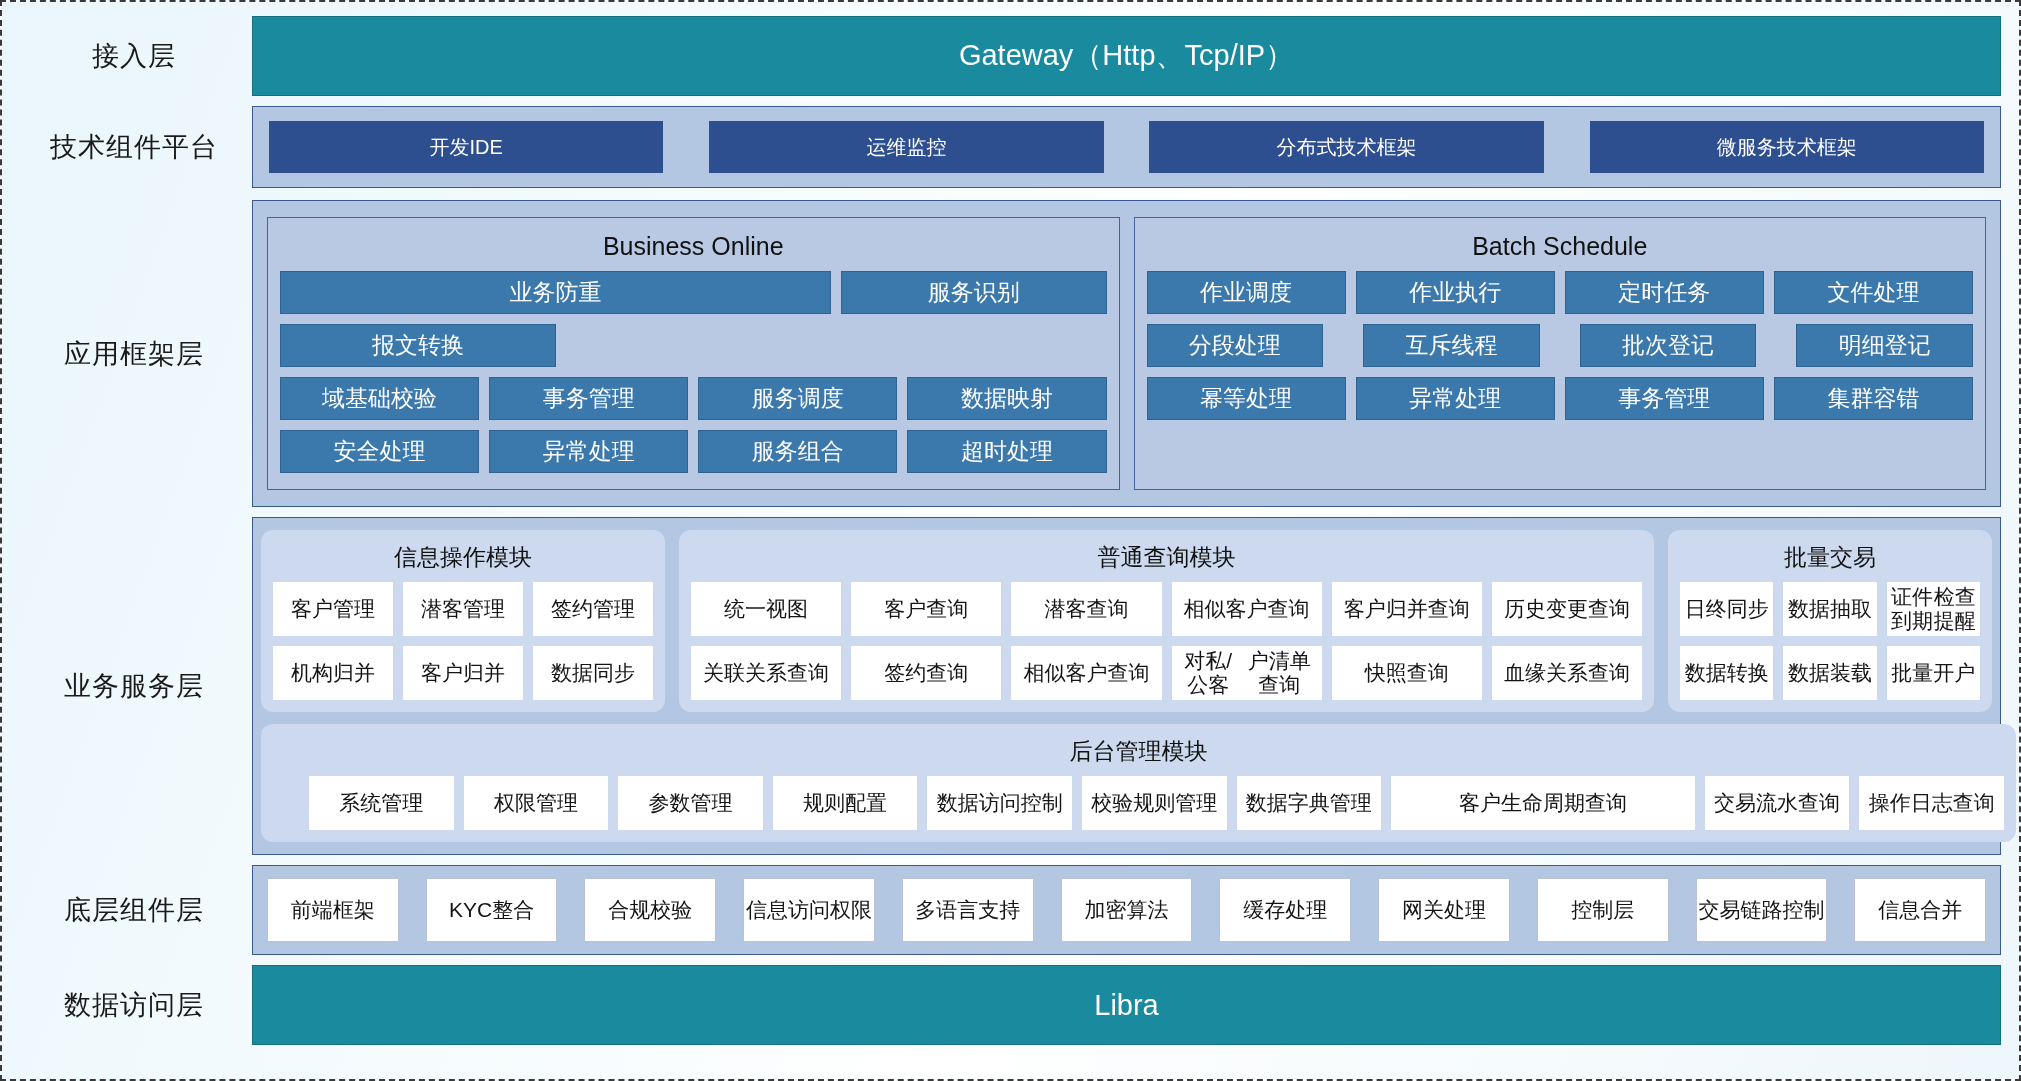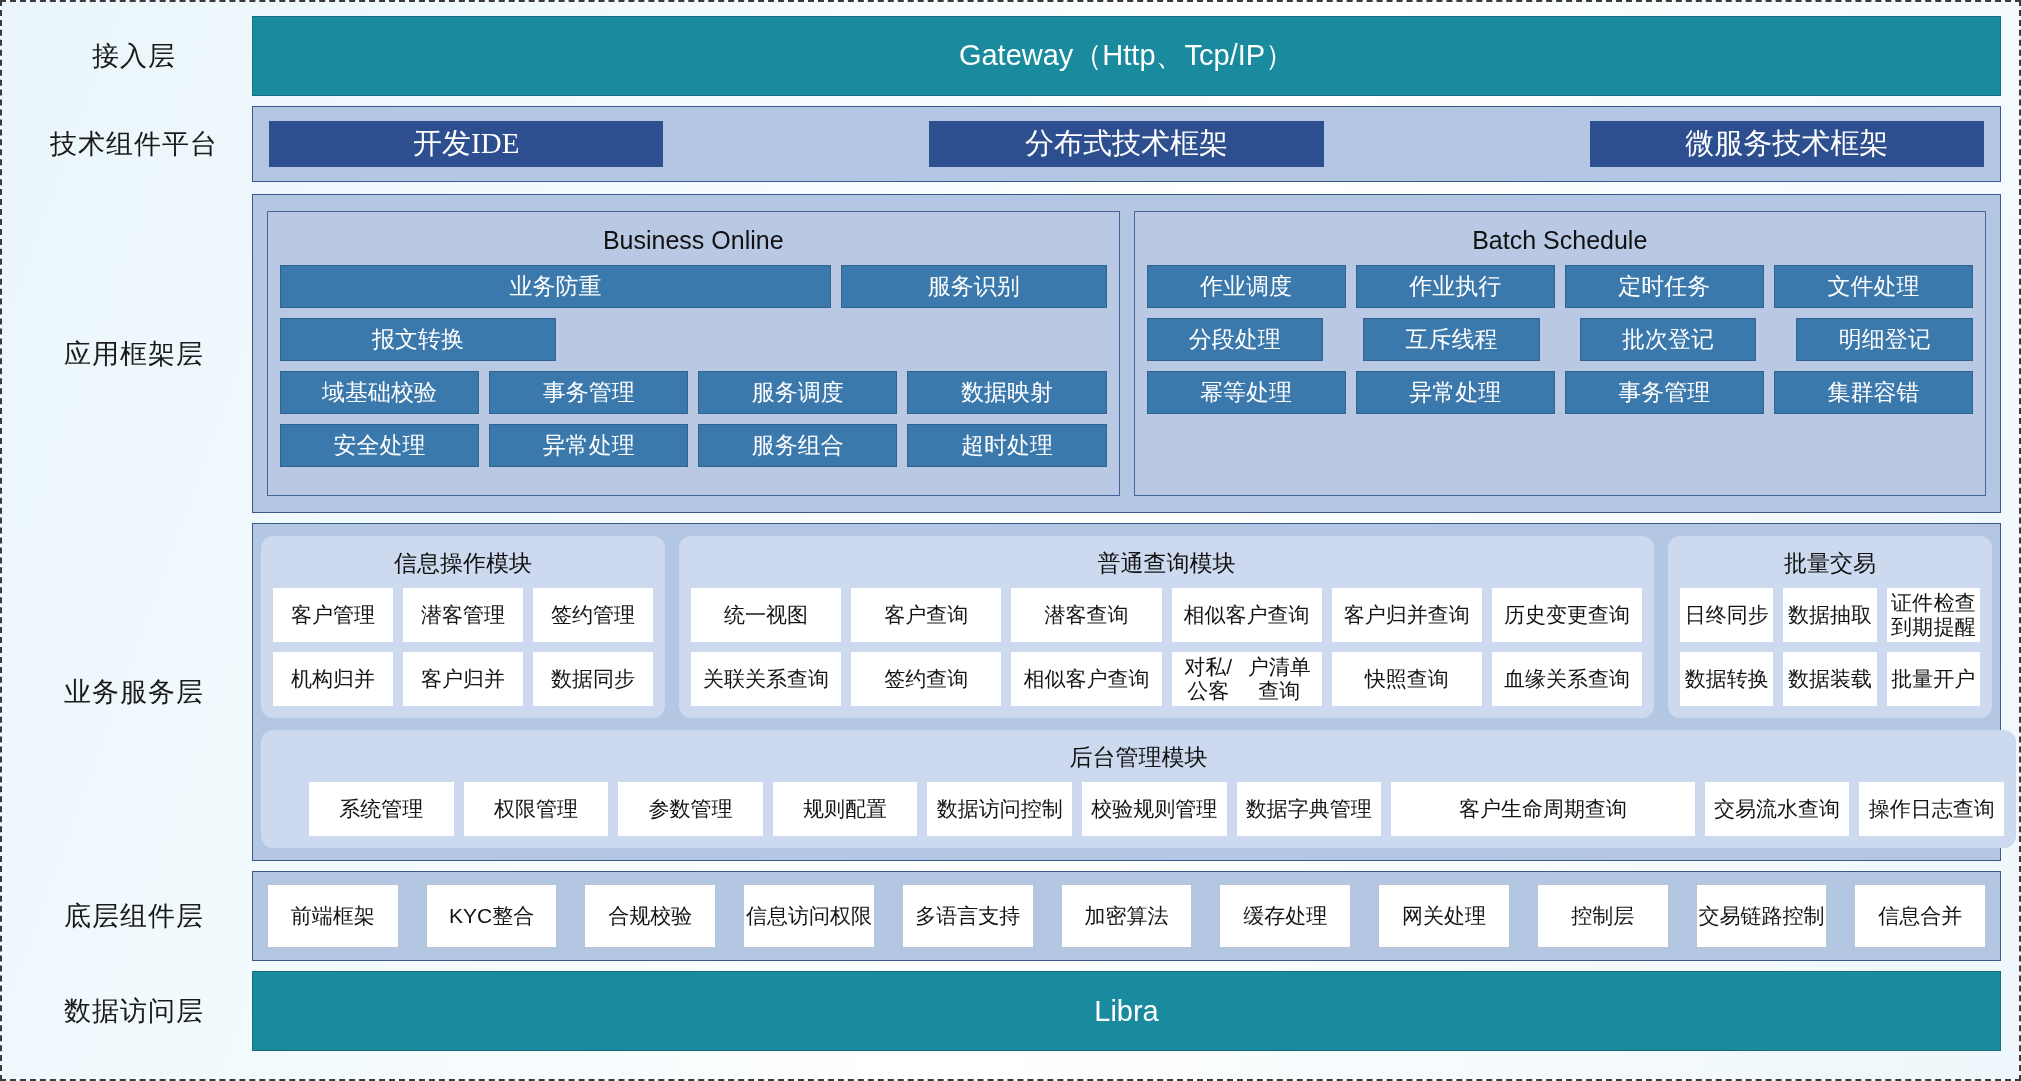--- a/index.html
+++ b/index.html
@@ -33,24 +33,23 @@
     display:flex;align-items:center;justify-content:center;
     height:78px;
   }
   
   .panel{
     background:#b4c7e2;border:1px solid #3a5a8c;
   }
   
   .tech-row{display:flex;gap:0;justify-content:space-between;padding:14px 16px;}
   .tech-btn{
-    background:#2e4f8f;color:#fff;font-size:29px;
-    height:46px;display:flex;align-items:center;justify-content:center;
+    background:#2e4f8f;color:#fff;font-size:20px;
+    height:52px;display:flex;align-items:center;justify-content:center;
     flex:0 0 23%;
-    font-family:Liberation Serif, serif;
   }
   
   .app-wrap{display:flex;gap:14px;padding:16px 14px;}
   .app-group{flex:1;background:#b9c9e4;border:1px solid #43639a;padding:8px 12px 12px;}
   .group-title{
     text-align:center;font-size:25px;color:#111;padding:6px 0 10px;
   }
   .grid3,.grid4{display:grid;gap:10px;}
   .grid3{grid-template-columns:1.04fr 1fr 1fr;}
   .grid4{grid-template-columns:repeat(4,1fr);}
@@ -109,20 +108,21 @@
     </div>
   </div>
 
   <div class="gap-s"></div>
 
   <div class="row">
     <div class="lbl">技术组件平台</div>
     <div class="body-col">
       <div class="panel tech-row" id="tech-row">
           <div class="tech-btn">开发IDE</div>
+          <div class="tech-btn">运维监控</div>
           <div class="tech-btn">分布式技术框架</div>
           <div class="tech-btn">微服务技术框架</div>
         </div>
     </div>
   </div>
 
   <div class="gap-s"></div>
 
   <div class="row" style="margin-top:2px;">
     <div class="lbl">应用框架层</div>
@@ -134,21 +134,21 @@
               <div class="tile span2">业务防重</div>
               <div class="tile">服务识别</div>
               <div class="tile">报文转换</div>
             </div>
             <div class="grid4" style="margin-bottom: 10px;">
               <div class="tile">域基础校验</div>
               <div class="tile">事务管理</div>
               <div class="tile">服务调度</div>
               <div class="tile">数据映射</div>
             </div>
-            <div class="grid4" style="margin-bottom: 16px;">
+            <div class="grid4" style="margin-bottom: 4px;">
               <div class="tile">安全处理</div>
               <div class="tile">异常处理</div>
               <div class="tile">服务组合</div>
               <div class="tile">超时处理</div>
             </div>
           </div>
           <div class="app-group">
             <div class="group-title">Batch Schedule</div>
             <div class="grid4" style="margin-bottom: 10px;">
               <div class="tile">作业调度</div>

